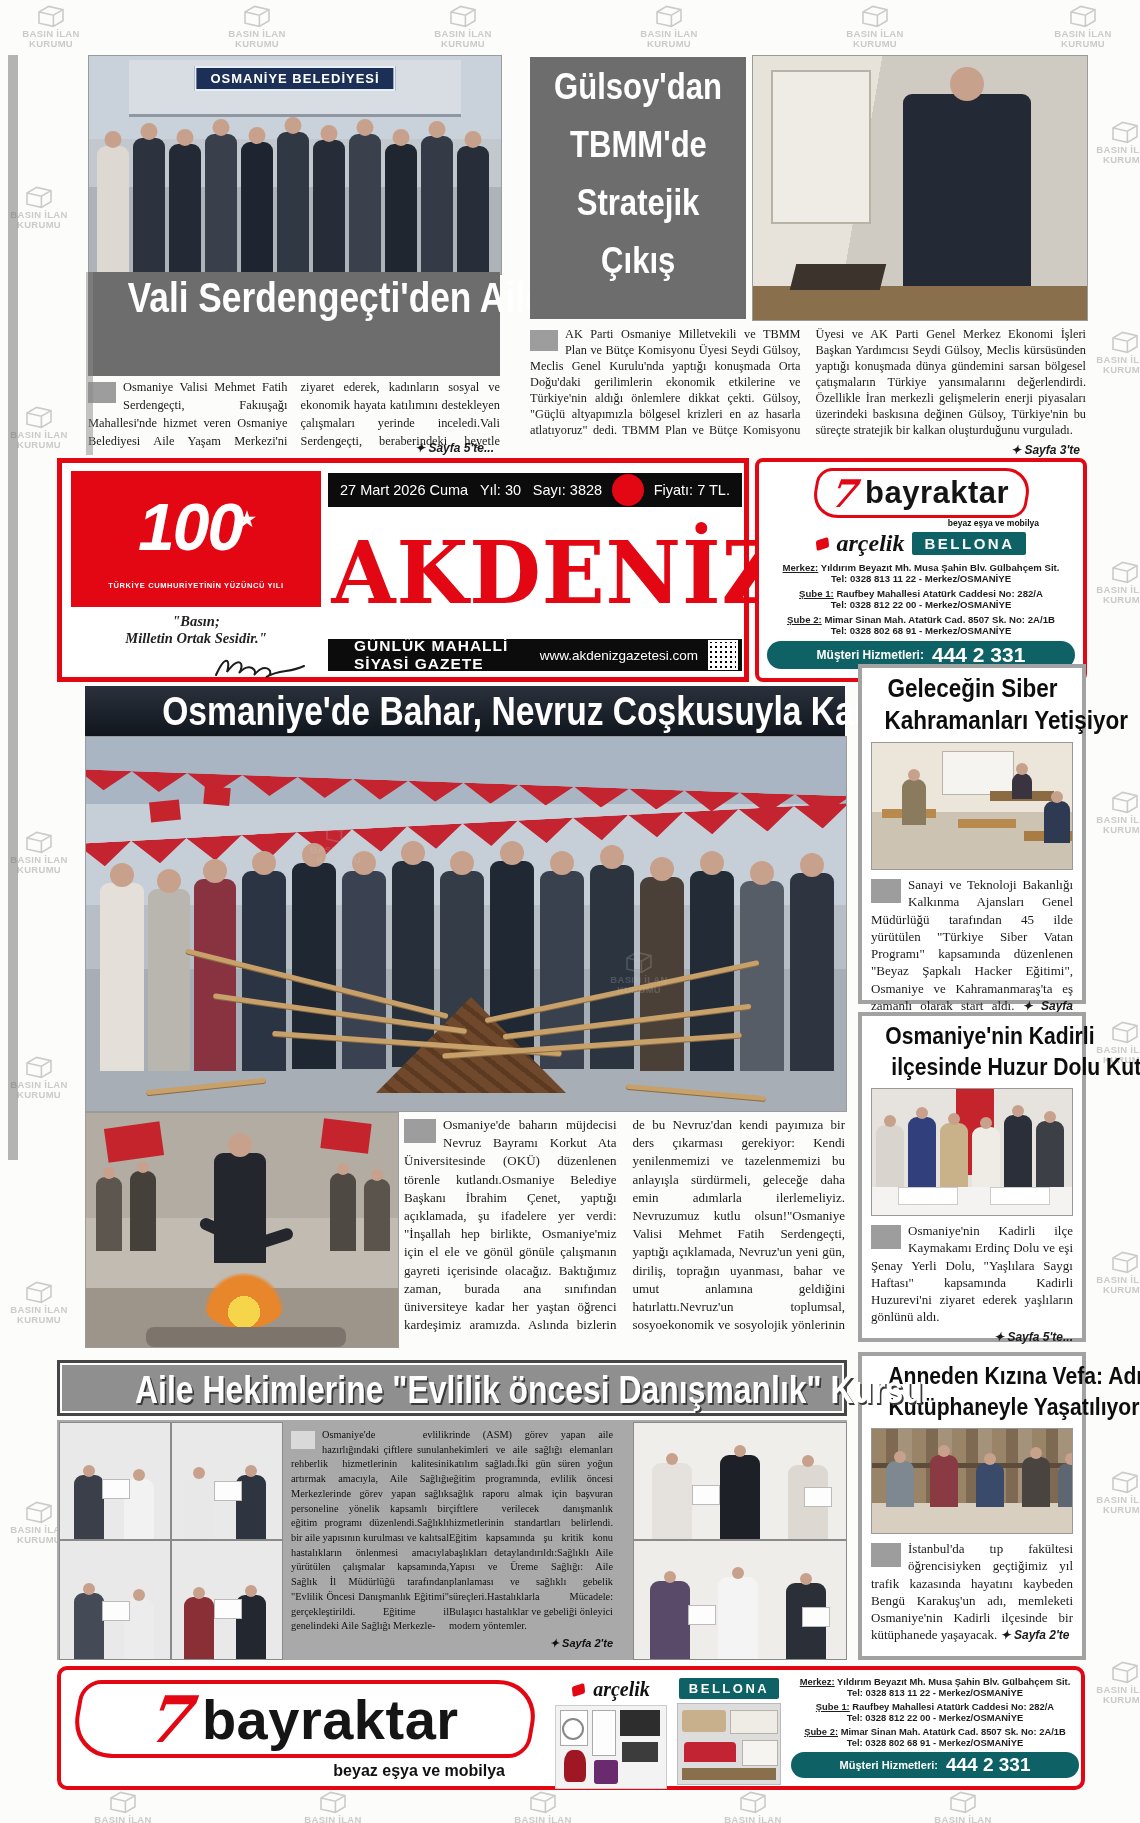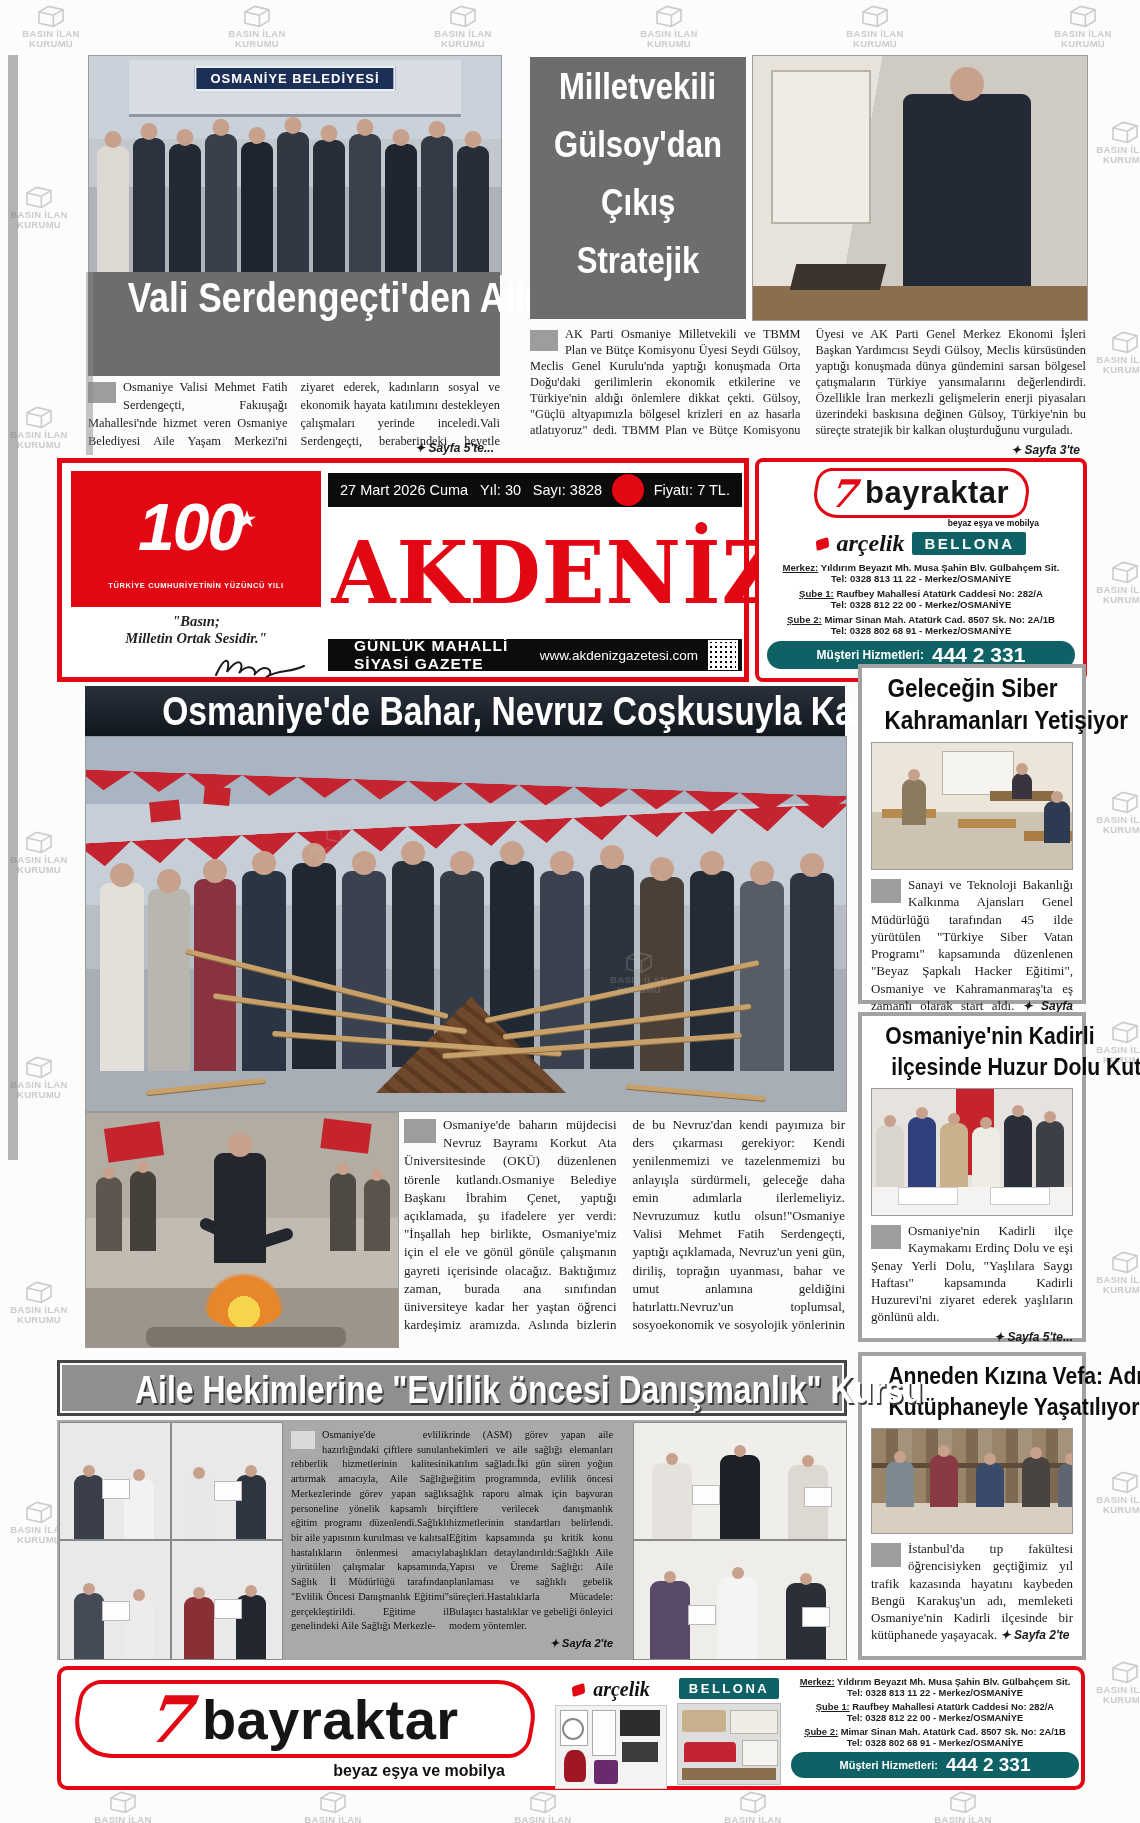--- a/index.html
+++ b/index.html
@@ -326,24 +326,24 @@
          font-size:12.4px;line-height:1.44">
       <span class="dropbox"></span><span>Osmaniye Valisi Mehmet Fatih Serdengeçti, Fakıuşağı Mahallesi'nde hizmet veren Osmaniye Belediyesi Aile Yaşam Merkezi'ni ziyaret ederek, kadınların sosyal ve ekonomik hayata katılımını destekleyen çalışmaları yerinde inceledi.Vali Serdengeçti, beraberindeki heyetle Osmaniye Belediyesi bünyesinde kadınlara, çocuklara ve aile yapısına yönelik çok yönlü hizmetler sunan Aile Yaşam Merkezi'ni ziyaret etti.</span>
     </div>
     <div class="pref absref" style="left:88px;top:379px;width:412px;height:76px">
       <span class="absref">✦ Sayfa 5'te...</span>
     </div>
   </section>
 
   <section>
     <div class="hl-gray" style="left:530px;top:57px;width:216px;height:262px;padding-top:4px;box-sizing:border-box">
-      <div style="line-height:51px"><span class="cond" style="font-size:37px">Milletvekili</span></div>
       <div style="line-height:51px"><span class="cond" style="font-size:37px">Gülsoy'dan</span></div>
+      <div style="line-height:51px"><span class="cond" style="font-size:37px">TBMM'de</span></div>
+      <div style="line-height:51px"><span class="cond" style="font-size:37px">Stratejik</span></div>
       <div style="line-height:51px"><span class="cond" style="font-size:37px">Çıkış</span></div>
-      <div style="line-height:51px"><span class="cond" style="font-size:37px">Stratejik</span></div>
     </div>
     <div class="photo" style="left:752px;top:55px;width:334px;height:264px;
          background:linear-gradient(100deg,#e7e3da 0 34%,#cfcac2 34% 100%)">
       <div style="position:absolute;left:18px;top:14px;width:96px;height:150px;background:#efece5;border:2px solid #b9b2a6"></div>
       <div class="pp h34" style="left:150px;width:128px;height:196px;background:#232a36;bottom:30px"></div>
       <div style="position:absolute;left:0;bottom:0;width:100%;height:34px;background:#8a6f4c"></div>
       <div style="position:absolute;left:40px;bottom:30px;width:90px;height:26px;background:#3c332c;transform:skewX(-14deg)"></div>
     </div>
     <div class="body-txt" style="left:530px;top:327px;width:556px;height:126px;columns:2;column-gap:15px;
          font-size:12.3px;line-height:1.3">

